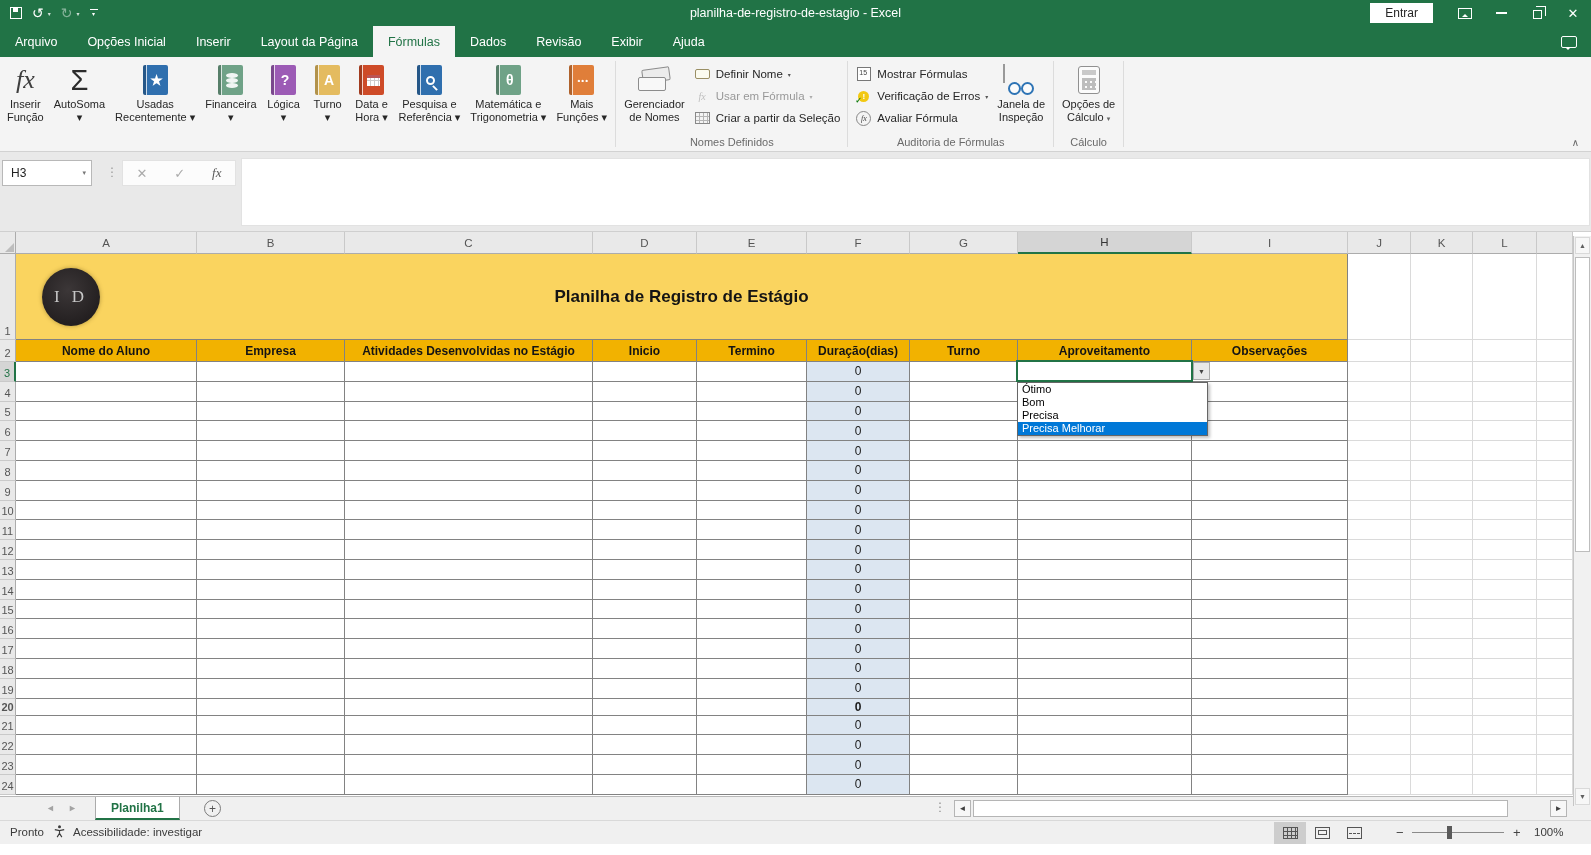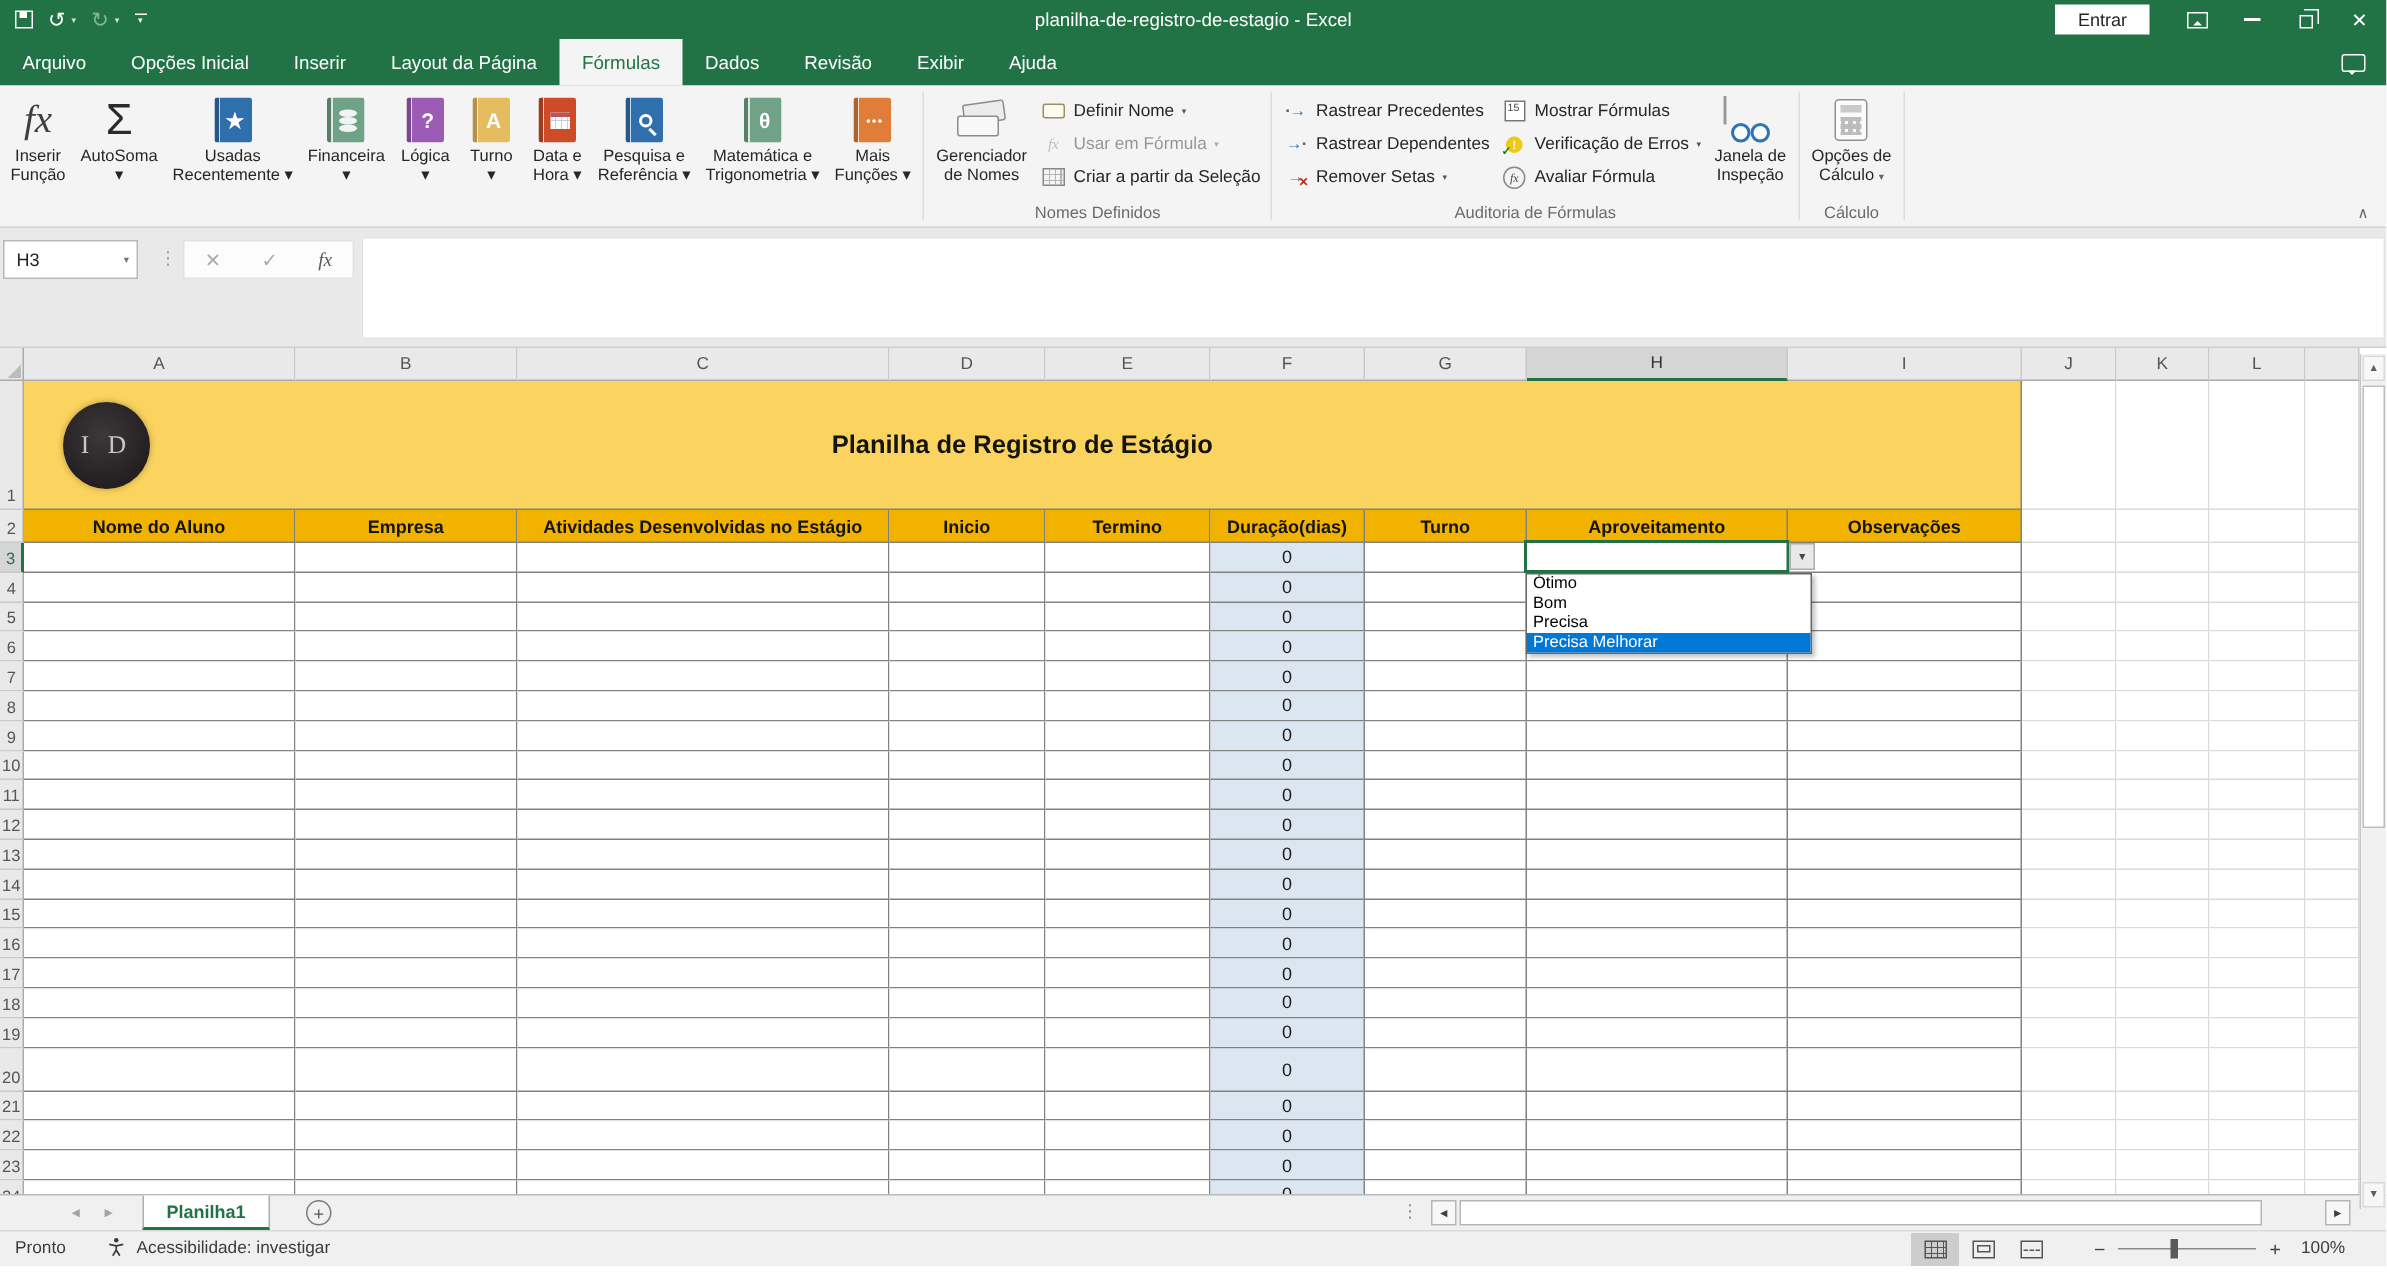--- a/index.html
+++ b/index.html
@@ -148,21 +148,21 @@
   .snav { position:absolute; top:6px; font-size:9px; color:#A3A3A3; }
   .stab { position:absolute; left:95px; top:0; height:23px; background:#fff; border-left:1px solid #ABABAB; border-right:1px solid #ABABAB; border-bottom:2px solid #217346; display:flex; align-items:center; padding:0 15px; color:#217346; font-weight:bold; font-size:12px; }
   .plus { position:absolute; left:204px; top:3px; width:17px; height:17px; border:1px solid #7B7B7B; border-radius:50%; color:#555; display:flex; align-items:center; justify-content:center; font-size:12px; line-height:12px; }
   .shandle { position:absolute; left:934px; top:3px; color:#8F8F8F; font-size:12px; }
   .hsbtn { position:absolute; top:3px; width:17px; height:17px; border:1px solid #B5B5B5; background:#F7F7F7; display:flex; align-items:center; justify-content:center; font-size:8px; color:#3F3F3F; }
   .hs-thumb { position:absolute; left:973px; top:3px; width:535px; height:17px; background:#fff; border:1px solid #B5B5B5; }
 
   
   .statusbar { position:relative; height:24px; background:#F0F0F0; border-top:1px solid #D9D9D9; font-size:11.5px; color:#3B3B3B; }
   .st-mode { position:absolute; left:10px; top:5px; }
-  .st-acc { position:absolute; left:70px; top:3px; display:flex; align-items:center; gap:6px; }
+  .st-acc { position:absolute; left:52px; top:3px; display:flex; align-items:center; gap:6px; }
   .accicon { width:15px; height:15px; }
   .views { position:absolute; left:1274px; top:1px; display:flex; }
   .viewbtn { width:32px; height:22px; display:flex; align-items:center; justify-content:center; }
   .viewbtn.active { background:#CDCDCD; }
   .vw-grid { width:15px; height:12px; border:1px solid #555;
       background:repeating-linear-gradient(90deg, transparent 0 3px, #555 3px 4px),
                  repeating-linear-gradient(transparent 0 3px, #555 3px 4px); }
   .vw-layout { width:15px; height:12px; border:1px solid #555; position:relative; }
   .vw-layout::after { content:""; position:absolute; left:2px; top:2px; right:2px; bottom:3px; border:1px solid #555; }
   .vw-break { width:15px; height:12px; border:1px solid #555; position:relative; }
@@ -342,35 +342,20 @@
               <span class="slbl">Criar a partir da Seleção</span>
             </div>
           </div>
       </div>
       <div class="group-label">Nomes Definidos</div>
     </div>
     <div class="sep"></div>
 
     <div class="group">
       <div class="gbody">
-        <div class="smallcol" id="auditCol1">
-            <div class="smallbtn">
-              <span class="ic ic-precedents"></span>
-              <span class="slbl">Rastrear Precedentes</span>
-            </div>
-            <div class="smallbtn">
-              <span class="ic ic-dependents"></span>
-              <span class="slbl">Rastrear Dependentes</span>
-            </div>
-            <div class="smallbtn">
-              <span class="ic ic-remove-arrows"></span>
-              <span class="slbl">Remover Setas</span>
-              <span class="chev">▾</span>
-            </div>
-          </div>
         <div class="smallcol" id="auditCol2">
             <div class="smallbtn">
               <span class="ic ic-show-formulas"></span>
               <span class="slbl">Mostrar Fórmulas</span>
             </div>
             <div class="smallbtn">
               <span class="ic ic-error-check"></span>
               <span class="slbl">Verificação de Erros</span>
               <span class="chev">▾</span>
             </div>
@@ -730,21 +715,21 @@
         <div class="tcell" style="width: 110px;"></div>
         <div class="tcell dur" style="width: 103px; background: rgb(220, 230, 241);">0</div>
         <div class="tcell" style="width: 108px;"></div>
         <div class="tcell" style="width: 174px;"></div>
         <div class="tcell" style="width: 156px;"></div>
         <div class="gcell" style="width: 63px;"></div>
         <div class="gcell" style="width: 62px;"></div>
         <div class="gcell" style="width: 64px;"></div>
         <div class="gcell" style="width: 36px;"></div>
       </div>
-      <div class="grow" style="height: 29px;">
+      <div class="grow" style="height: 17px; font-weight: bold;">
         <div class="gut">20</div>
         <div class="tcell" style="width: 181px;"></div>
         <div class="tcell" style="width: 148px;"></div>
         <div class="tcell" style="width: 248px;"></div>
         <div class="tcell" style="width: 104px;"></div>
         <div class="tcell" style="width: 110px;"></div>
         <div class="tcell dur" style="width: 103px; background: rgb(220, 230, 241);">0</div>
         <div class="tcell" style="width: 108px;"></div>
         <div class="tcell" style="width: 174px;"></div>
         <div class="tcell" style="width: 156px;"></div>

